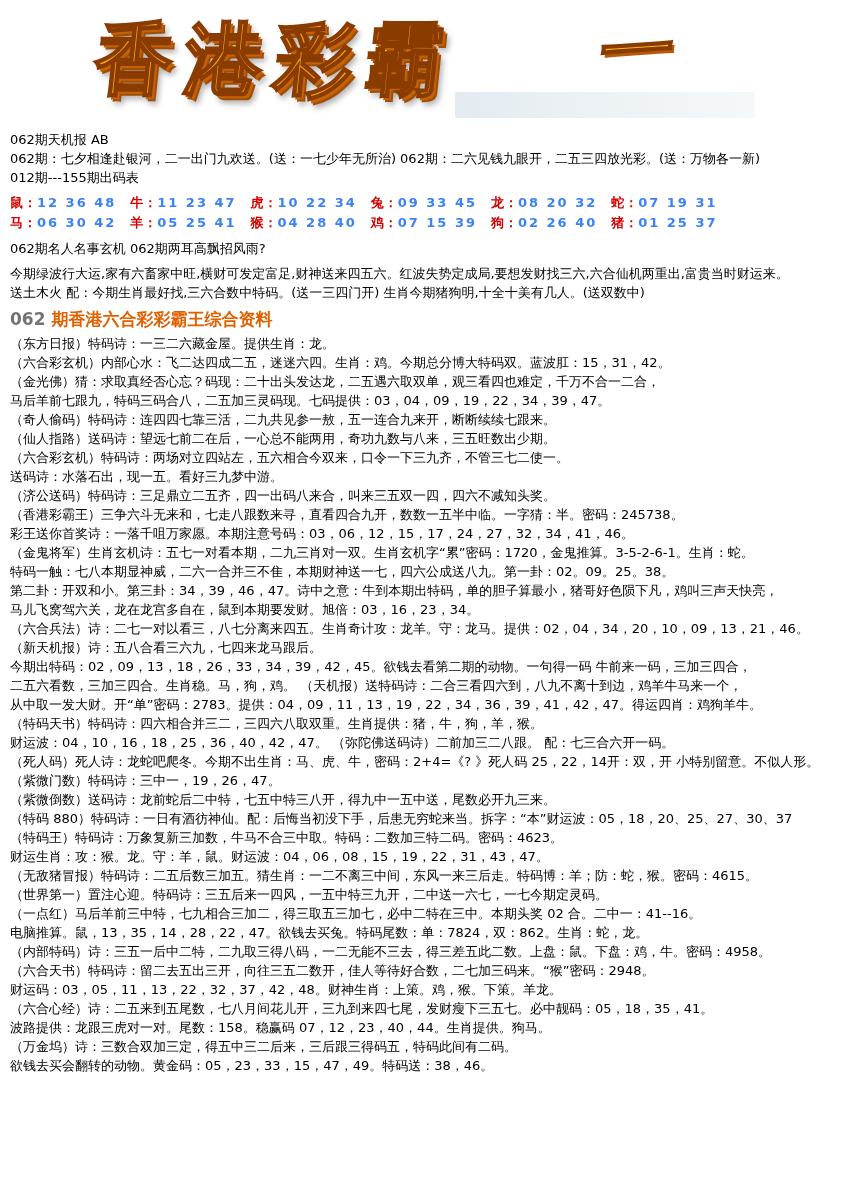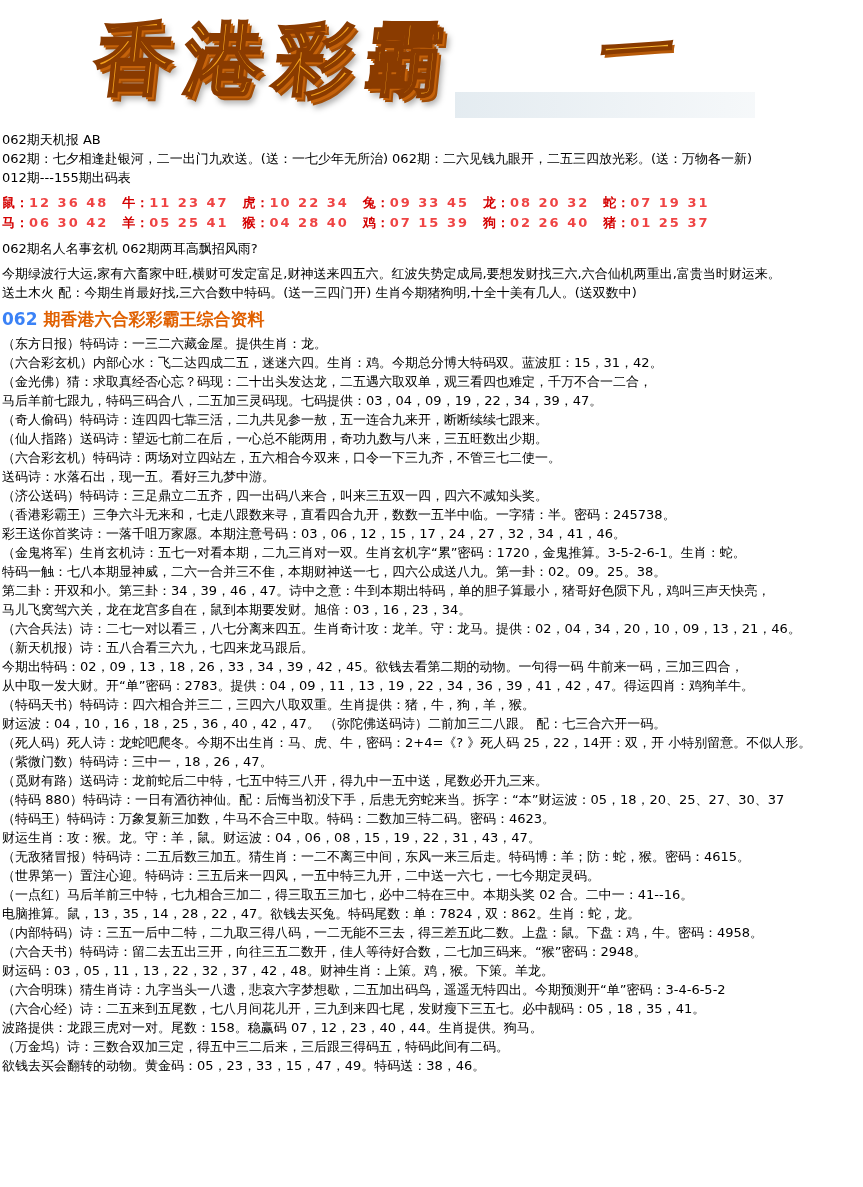--- a/index.html
+++ b/index.html
@@ -54,45 +54,45 @@
     position:absolute;
     left:455px;
     top:92px;
     width:300px;
     height:26px;
     background:linear-gradient(90deg,#dfe8ee,#f4f7f9);
     opacity:.85;
   }
   
   .body{
-    padding:0 8px 10px 2px;
+    padding:0 8px 10px 10px;
     font-size:13px;
     line-height:19px;
   }
   .line{
     white-space:normal;
     word-break:break-all;
   }
   .blk{margin:0;}
   .gap{height:6px;}
   .num-row{
     font-size:13px;
     line-height:20px;
     letter-spacing:.5px;
   }
   .zodiac{color:#d40000;font-weight:bold;}
-  .nums{color:#ef4444;font-weight:bold;letter-spacing:2px;}
+  .nums{color:#3b82f6;font-weight:bold;letter-spacing:2px;}
   .sect-title{
     color:#e06000;
     font-size:17px;
     font-weight:bold;
     line-height:26px;
     margin:4px 0 2px 0;
   }
-  .sect-title .em{color:#3b82f6;}
+  .sect-title .em{color:#737373;}
 </style>
 </head>
 <body>
 
 <div class="page">
 
   <div class="banner">
     <div class="logo">香港彩霸</div>
     <div class="logo-tail">一</div>
     <div class="sheen"></div>
@@ -149,37 +149,37 @@
       <div class="line">（济公送码）特码诗：三足鼎立二五齐，四一出码八来合，叫来三五双一四，四六不减知头奖。</div>
       <div class="line">（香港彩霸王）三争六斗无来和，七走八跟数来寻，直看四合九开，数数一五半中临。一字猜：半。密码：245738。</div>
       <div class="line">彩王送你首奖诗：一落千咀万家愿。本期注意号码：03，06，12，15，17，24，27，32，34，41，46。</div>
       <div class="line">（金鬼将军）生肖玄机诗：五七一对看本期，二九三肖对一双。生肖玄机字“累”密码：1720，金鬼推算。3-5-2-6-1。生肖：蛇。</div>
       <div class="line">特码一触：七八本期显神威，二六一合并三不隹，本期财神送一七，四六公成送八九。第一卦：02。09。25。38。</div>
       <div class="line">第二卦：开双和小。第三卦：34，39，46，47。诗中之意：牛到本期出特码，单的胆子算最小，猪哥好色陨下凡，鸡叫三声天快亮，</div>
       <div class="line">马儿飞窝驾六关，龙在龙宫多自在，鼠到本期要发财。旭倍：03，16，23，34。</div>
       <div class="line">（六合兵法）诗：二七一对以看三，八七分离来四五。生肖奇计攻：龙羊。守：龙马。提供：02，04，34，20，10，09，13，21，46。</div>
       <div class="line">（新天机报）诗：五八合看三六九，七四来龙马跟后。</div>
       <div class="line">今期出特码：02，09，13，18，26，33，34，39，42，45。欲钱去看第二期的动物。一句得一码  牛前来一码，三加三四合，</div>
+      <div class="line">二五六看数，三加三四合。生肖稳。马，狗，鸡。    （天机报）送特码诗：二合三看四六到，八九不离十到边，鸡羊牛马来一个，</div>
       <div class="line">从中取一发大财。开“单”密码：2783。提供：04，09，11，13，19，22，34，36，39，41，42，47。得运四肖：鸡狗羊牛。</div>
       <div class="line">（特码天书）特码诗：四六相合并三二，三四六八取双重。生肖提供：猪，牛，狗，羊，猴。</div>
       <div class="line">财运波：04，10，16，18，25，36，40，42，47。    （弥陀佛送码诗）二前加三二八跟。   配：七三合六开一码。</div>
       <div class="line">（死人码）死人诗：龙蛇吧爬冬。今期不出生肖：马、虎、牛，密码：2+4=《? 》死人码  25，22，14开：双，开  小特别留意。不似人形。</div>
-      <div class="line">（紫微门数）特码诗：三中一，18，26，47。</div>
-      <div class="line">（觅财有路）送码诗：龙前蛇后二中特，七五中特三八开，得九中一五中送，尾数必开九三来。</div>
+      <div class="line">（紫微门数）特码诗：三中一，19，26，47。</div>
+      <div class="line">（紫微倒数）送码诗：龙前蛇后二中特，七五中特三八开，得九中一五中送，尾数必开九三来。</div>
       <div class="line">（特码 880）特码诗：一日有酒彷神仙。配：后悔当初没下手，后患无穷蛇来当。拆字：“本”财运波：05，18，20、25、27、30、37</div>
       <div class="line">（特码王）特码诗：万象复新三加数，牛马不合三中取。特码：二数加三特二码。密码：4623。</div>
       <div class="line">财运生肖：攻：猴。龙。守：羊，鼠。财运波：04，06，08，15，19，22，31，43，47。</div>
       <div class="line">（无敌猪冒报）特码诗：二五后数三加五。猜生肖：一二不离三中间，东风一来三后走。特码博：羊；防：蛇，猴。密码：4615。</div>
       <div class="line">（世界第一）置注心迎。特码诗：三五后来一四风，一五中特三九开，二中送一六七，一七今期定灵码。</div>
       <div class="line">（一点红）马后羊前三中特，七九相合三加二，得三取五三加七，必中二特在三中。本期头奖 02 合。二中一：41--16。</div>
       <div class="line">电脑推算。鼠，13，35，14，28，22，47。欲钱去买兔。特码尾数：单：7824，双：862。生肖：蛇，龙。</div>
       <div class="line">（内部特码）诗：三五一后中二特，二九取三得八码，一二无能不三去，得三差五此二数。上盘：鼠。下盘：鸡，牛。密码：4958。</div>
       <div class="line">（六合天书）特码诗：留二去五出三开，向往三五二数开，佳人等待好合数，二七加三码来。“猴”密码：2948。</div>
       <div class="line">财运码：03，05，11，13，22，32，37，42，48。财神生肖：上策。鸡，猴。下策。羊龙。</div>
-      <div class="line">（六合明珠）猜生肖诗：九字当头一八遗，悲哀六字梦想歇，二五加出码鸟，遥遥无特四出。今期预测开“单”密码：3-4-6-5-2</div>
       <div class="line">（六合心经）诗：二五来到五尾数，七八月间花儿开，三九到来四七尾，发财瘦下三五七。必中靓码：05，18，35，41。</div>
       <div class="line">波路提供：龙跟三虎对一对。尾数：158。稳赢码 07，12，23，40，44。生肖提供。狗马。</div>
       <div class="line">（万金坞）诗：三数合双加三定，得五中三二后来，三后跟三得码五，特码此间有二码。</div>
       <div class="line">欲钱去买会翻转的动物。黄金码：05，23，33，15，47，49。特码送：38，46。</div>
     </div>
 
   </div>
 </div>
 
 </body></html>

